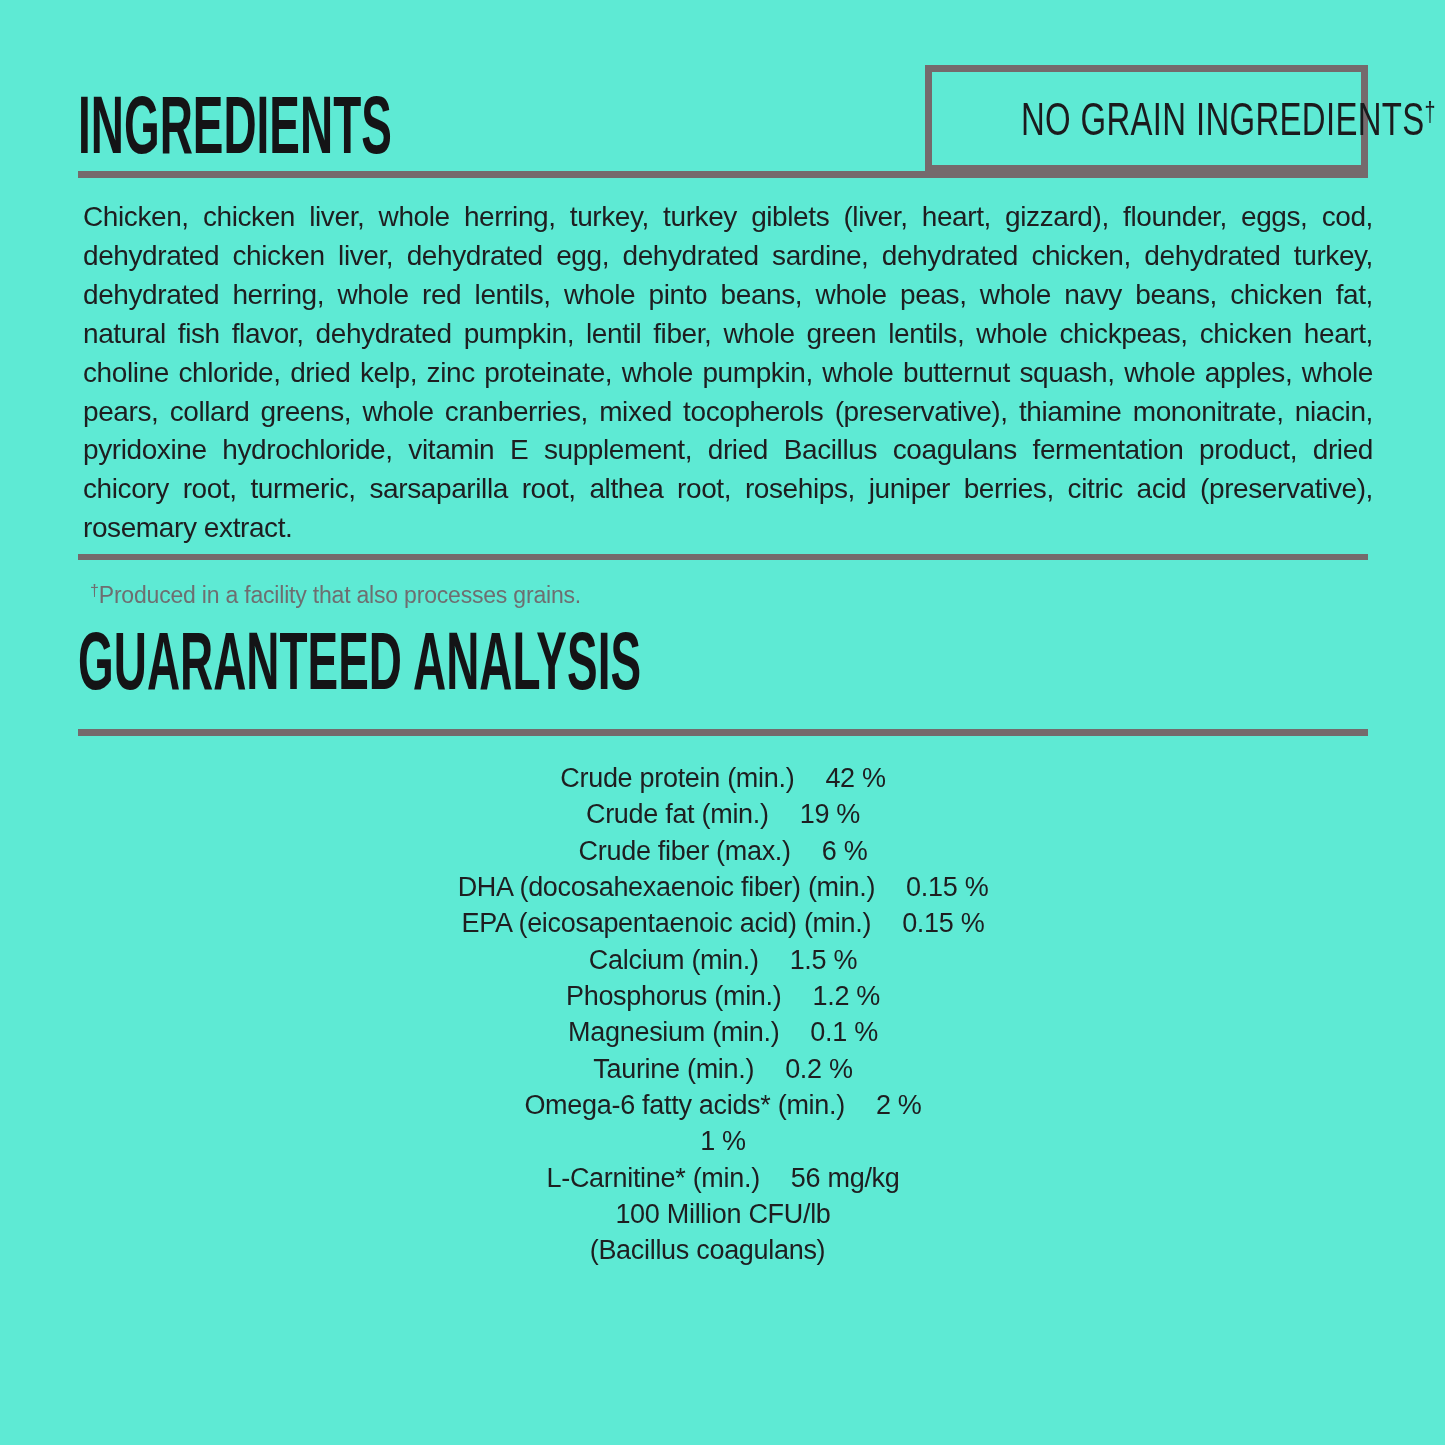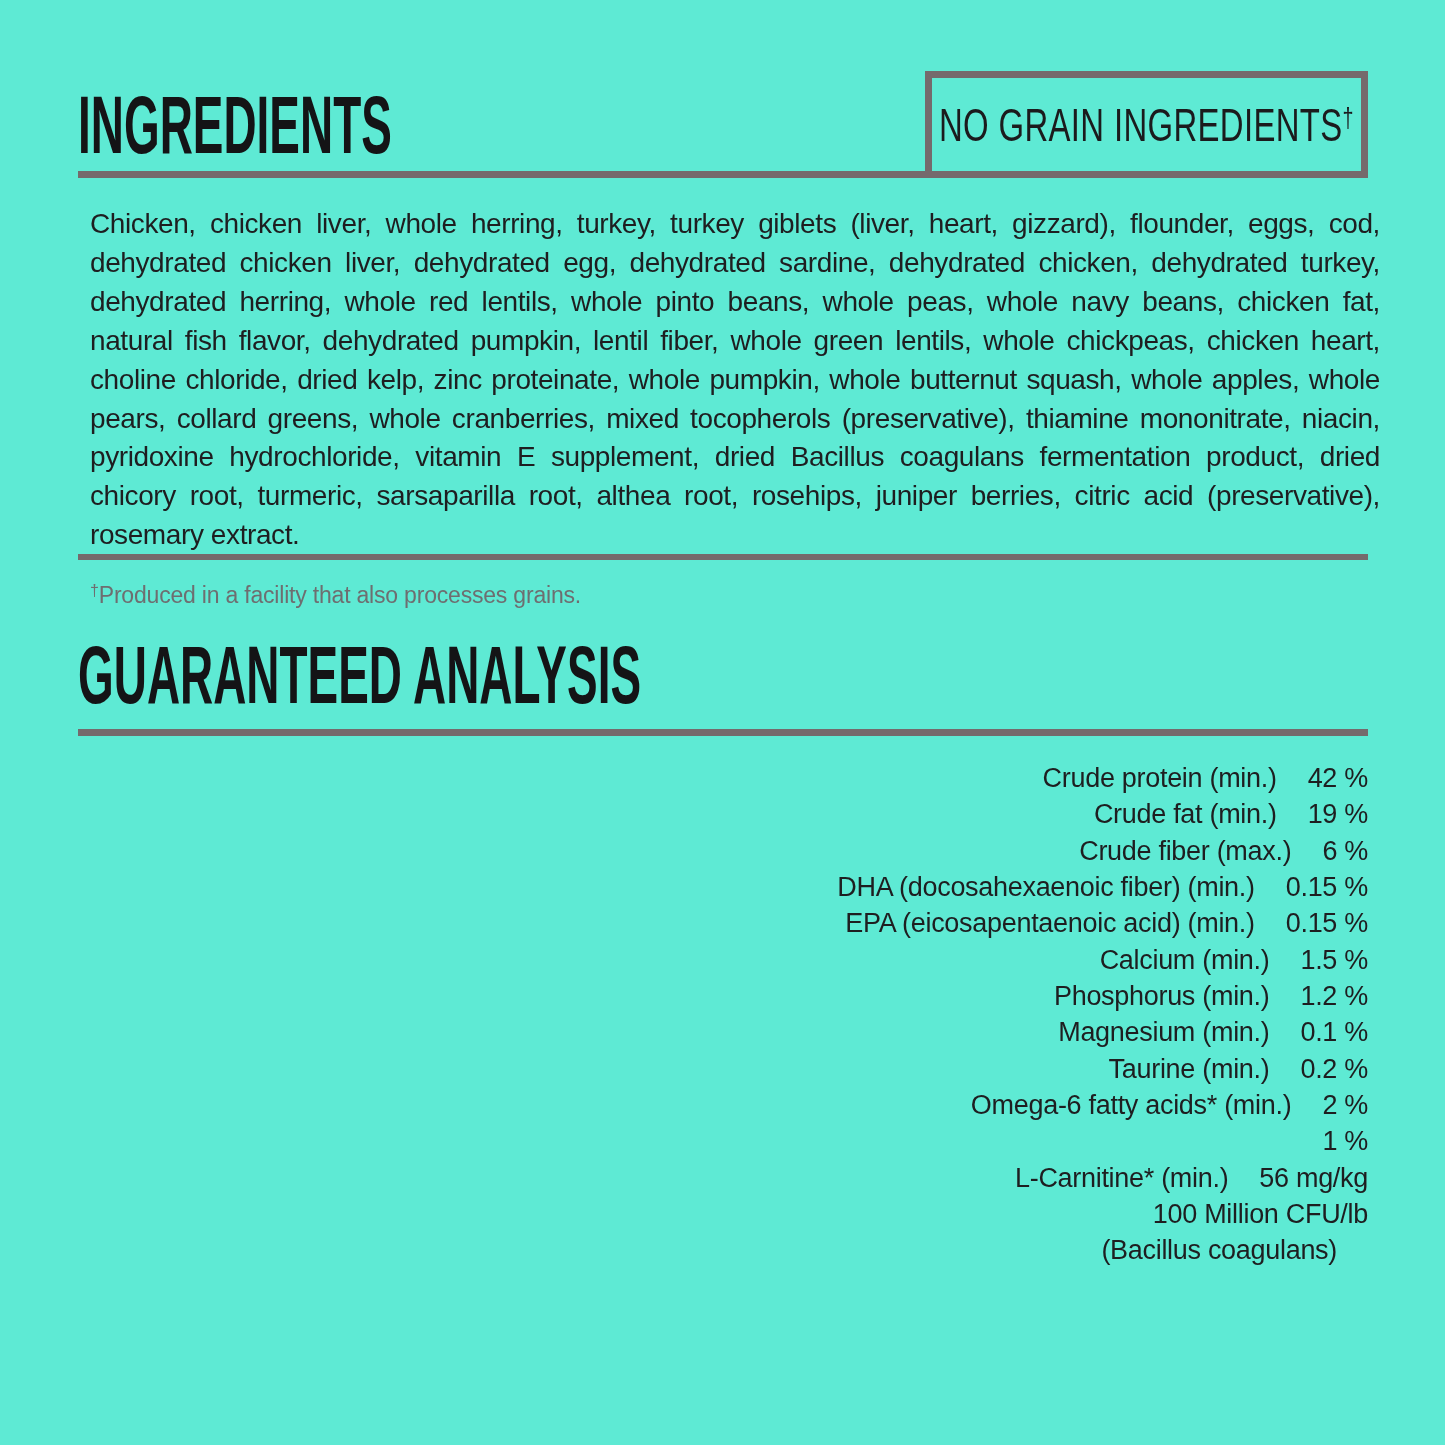--- a/index.html
+++ b/index.html
@@ -26,33 +26,32 @@
     position: absolute;
     left: 78px;
     margin: 0;
     font-size: 82px;
     line-height: 1;
     font-weight: 700;
     letter-spacing: 0px;
     color: #141416;
   }
   #ingredients-title { top: 84px; }
-  #analysis-title   { top: 634px; }
+  #analysis-title   { top: 620px; }
 
   .badge-box {
     position: absolute;
     left: 925px;
-    top: 71px;
+    top: 65px;
     width: 443px;
     height: 107px;
     box-sizing: border-box;
     border: 7px solid #756a6c;
     display: flex;
     align-items: center;
-    justify-content: center;
   }
   .badge-text {
     font-size: 47px;
     font-weight: 400;
     color: #1b1b1d;
     display: inline-block;
     transform: scaleX(0.70);
     transform-origin: 50% 50%;
     white-space: nowrap;
     letter-spacing: 0.5px;
@@ -71,21 +70,21 @@
   }
   #rule-ingredients-top { top: 171px; }
   #rule-ingredients-bottom { top: 554px; height: 6px; }
   #rule-analysis { top: 729px; }
 
   .ingredients-text {
     position: absolute;
     left: 78px;
     top: 193px;
     width: 1290px;
-    margin: 12px;
+    margin: 5px;
     font-size: 28px;
     line-height: 38.9px;
     letter-spacing: -0.4px;
     text-align: justify;
     color: #1e1e20;
   }
 
   .footnote {
     position: absolute;
     left: 78px;
@@ -101,21 +100,21 @@
   }
 
   .ga-table {
     position: absolute;
     left: 78px;
     top: 763px;
     width: 1290px;
   }
   .ga-row {
     display: flex;
-    justify-content: flex-end;
+    justify-content: center;
     align-items: baseline;
     height: 36.35px;
     font-size: 27px;
     letter-spacing: -0.3px;
     color: #1e1e20;
     gap: 31px;
   }
   .ga-label { text-align: left; }
   .ga-value { text-align: right; white-space: nowrap; }
 </style>

